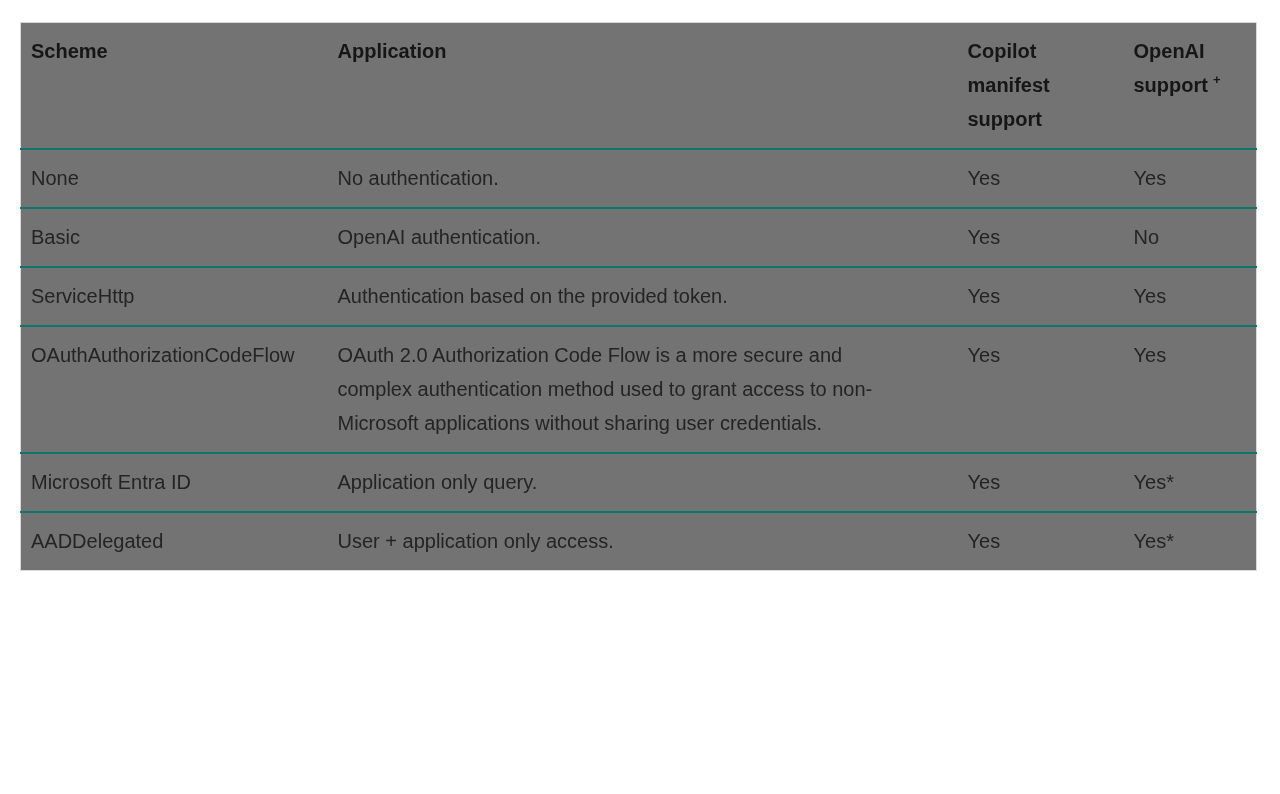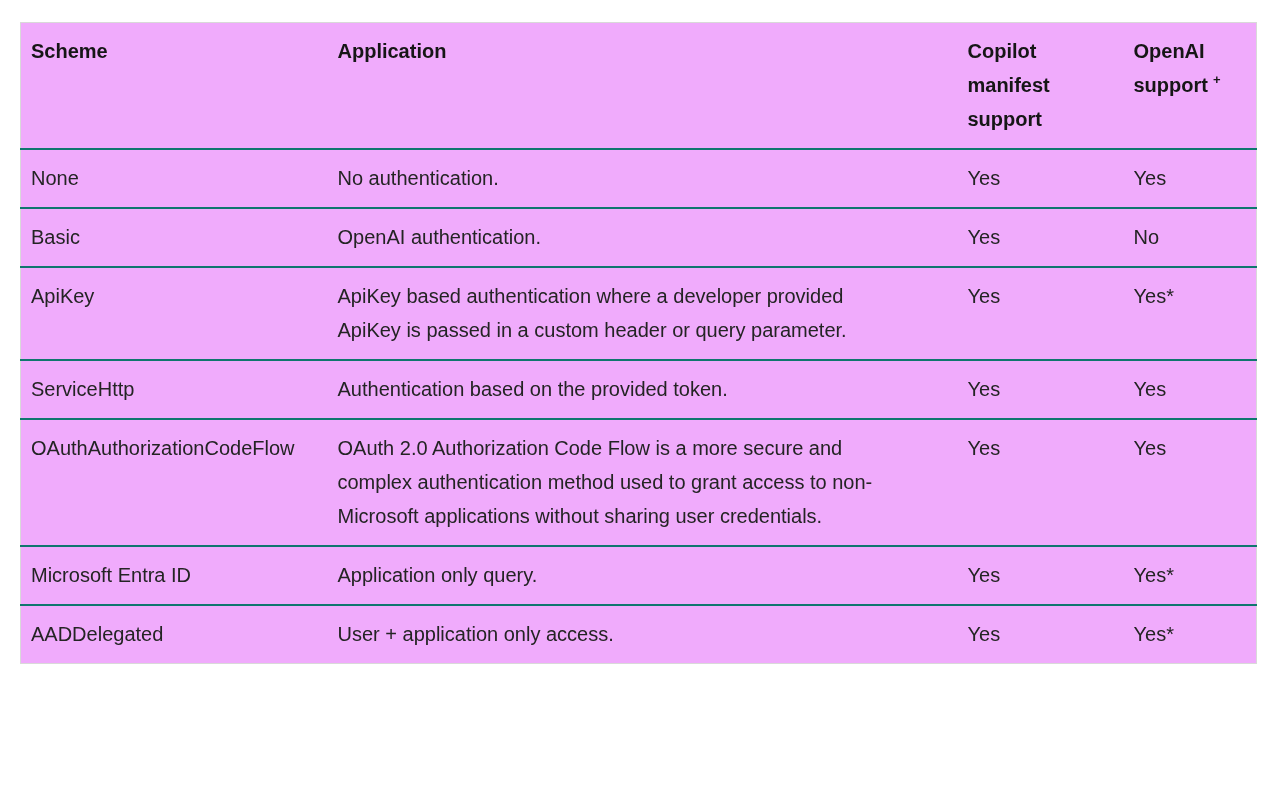--- a/index.html
+++ b/index.html
@@ -14,21 +14,21 @@
     font-family: "Liberation Sans", sans-serif;
     color: #242424;
   }
   .table-container {
     position: absolute;
     left: 20px;
     top: 22px;
   }
   table.auth-table {
     border-collapse: collapse;
-    background: #f0abfc;
+    background: #737373;
     border: 1px solid #d9d9d9;
     table-layout: fixed;
     width: 1236px;
   }
   .auth-table th,
   .auth-table td {
     border-top: 2px solid #0f766e;
     vertical-align: top;
     text-align: left;
     padding: 11px 14px 12px 10px;
@@ -94,27 +94,20 @@
         <td>Yes</td>
         <td>Yes</td>
       </tr>
       <tr>
         <td>Basic</td>
         <td class="pre">OpenAI authentication.</td>
         <td>Yes</td>
         <td>No</td>
       </tr>
       <tr>
-        <td>ApiKey</td>
-        <td class="pre">ApiKey based authentication where a developer provided
-ApiKey is passed in a custom header or query parameter.</td>
-        <td>Yes</td>
-        <td>Yes*</td>
-      </tr>
-      <tr>
         <td>ServiceHttp</td>
         <td class="pre">Authentication based on the provided token.</td>
         <td>Yes</td>
         <td>Yes</td>
       </tr>
       <tr>
         <td>OAuthAuthorizationCodeFlow</td>
         <td class="pre">OAuth 2.0 Authorization Code Flow is a more secure and
 complex authentication method used to grant access to non-
 Microsoft applications without sharing user credentials.</td>

